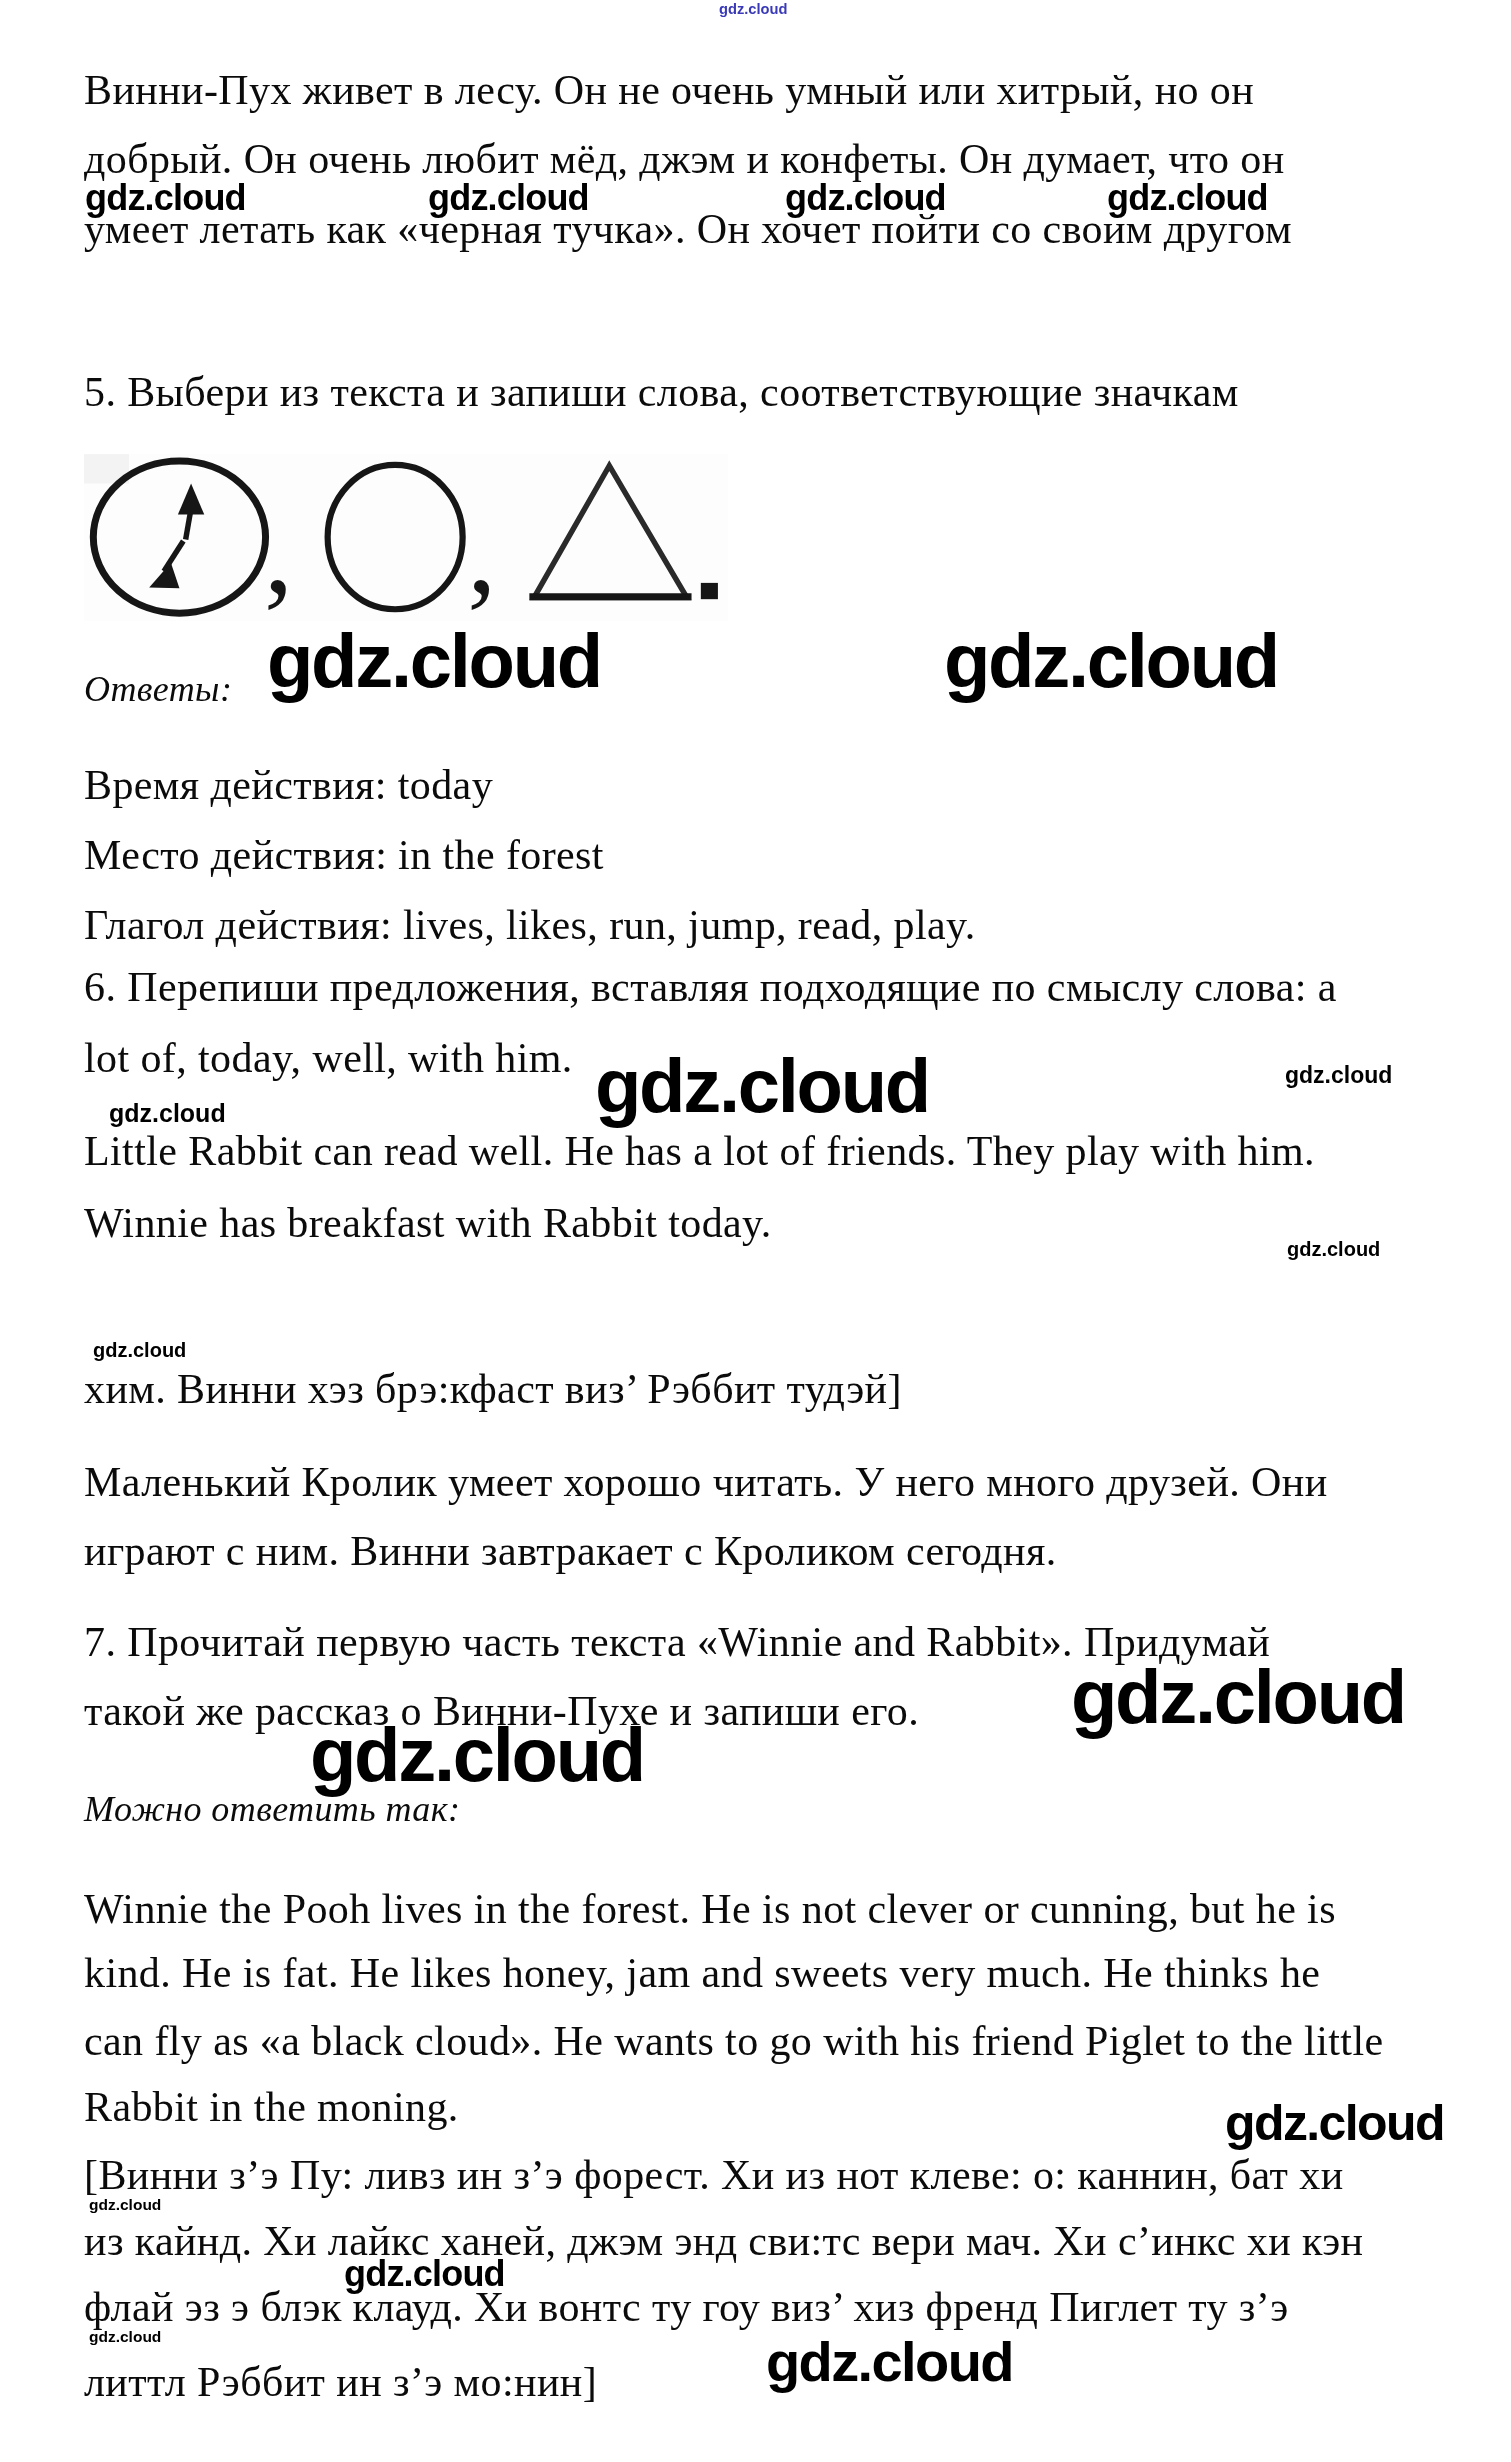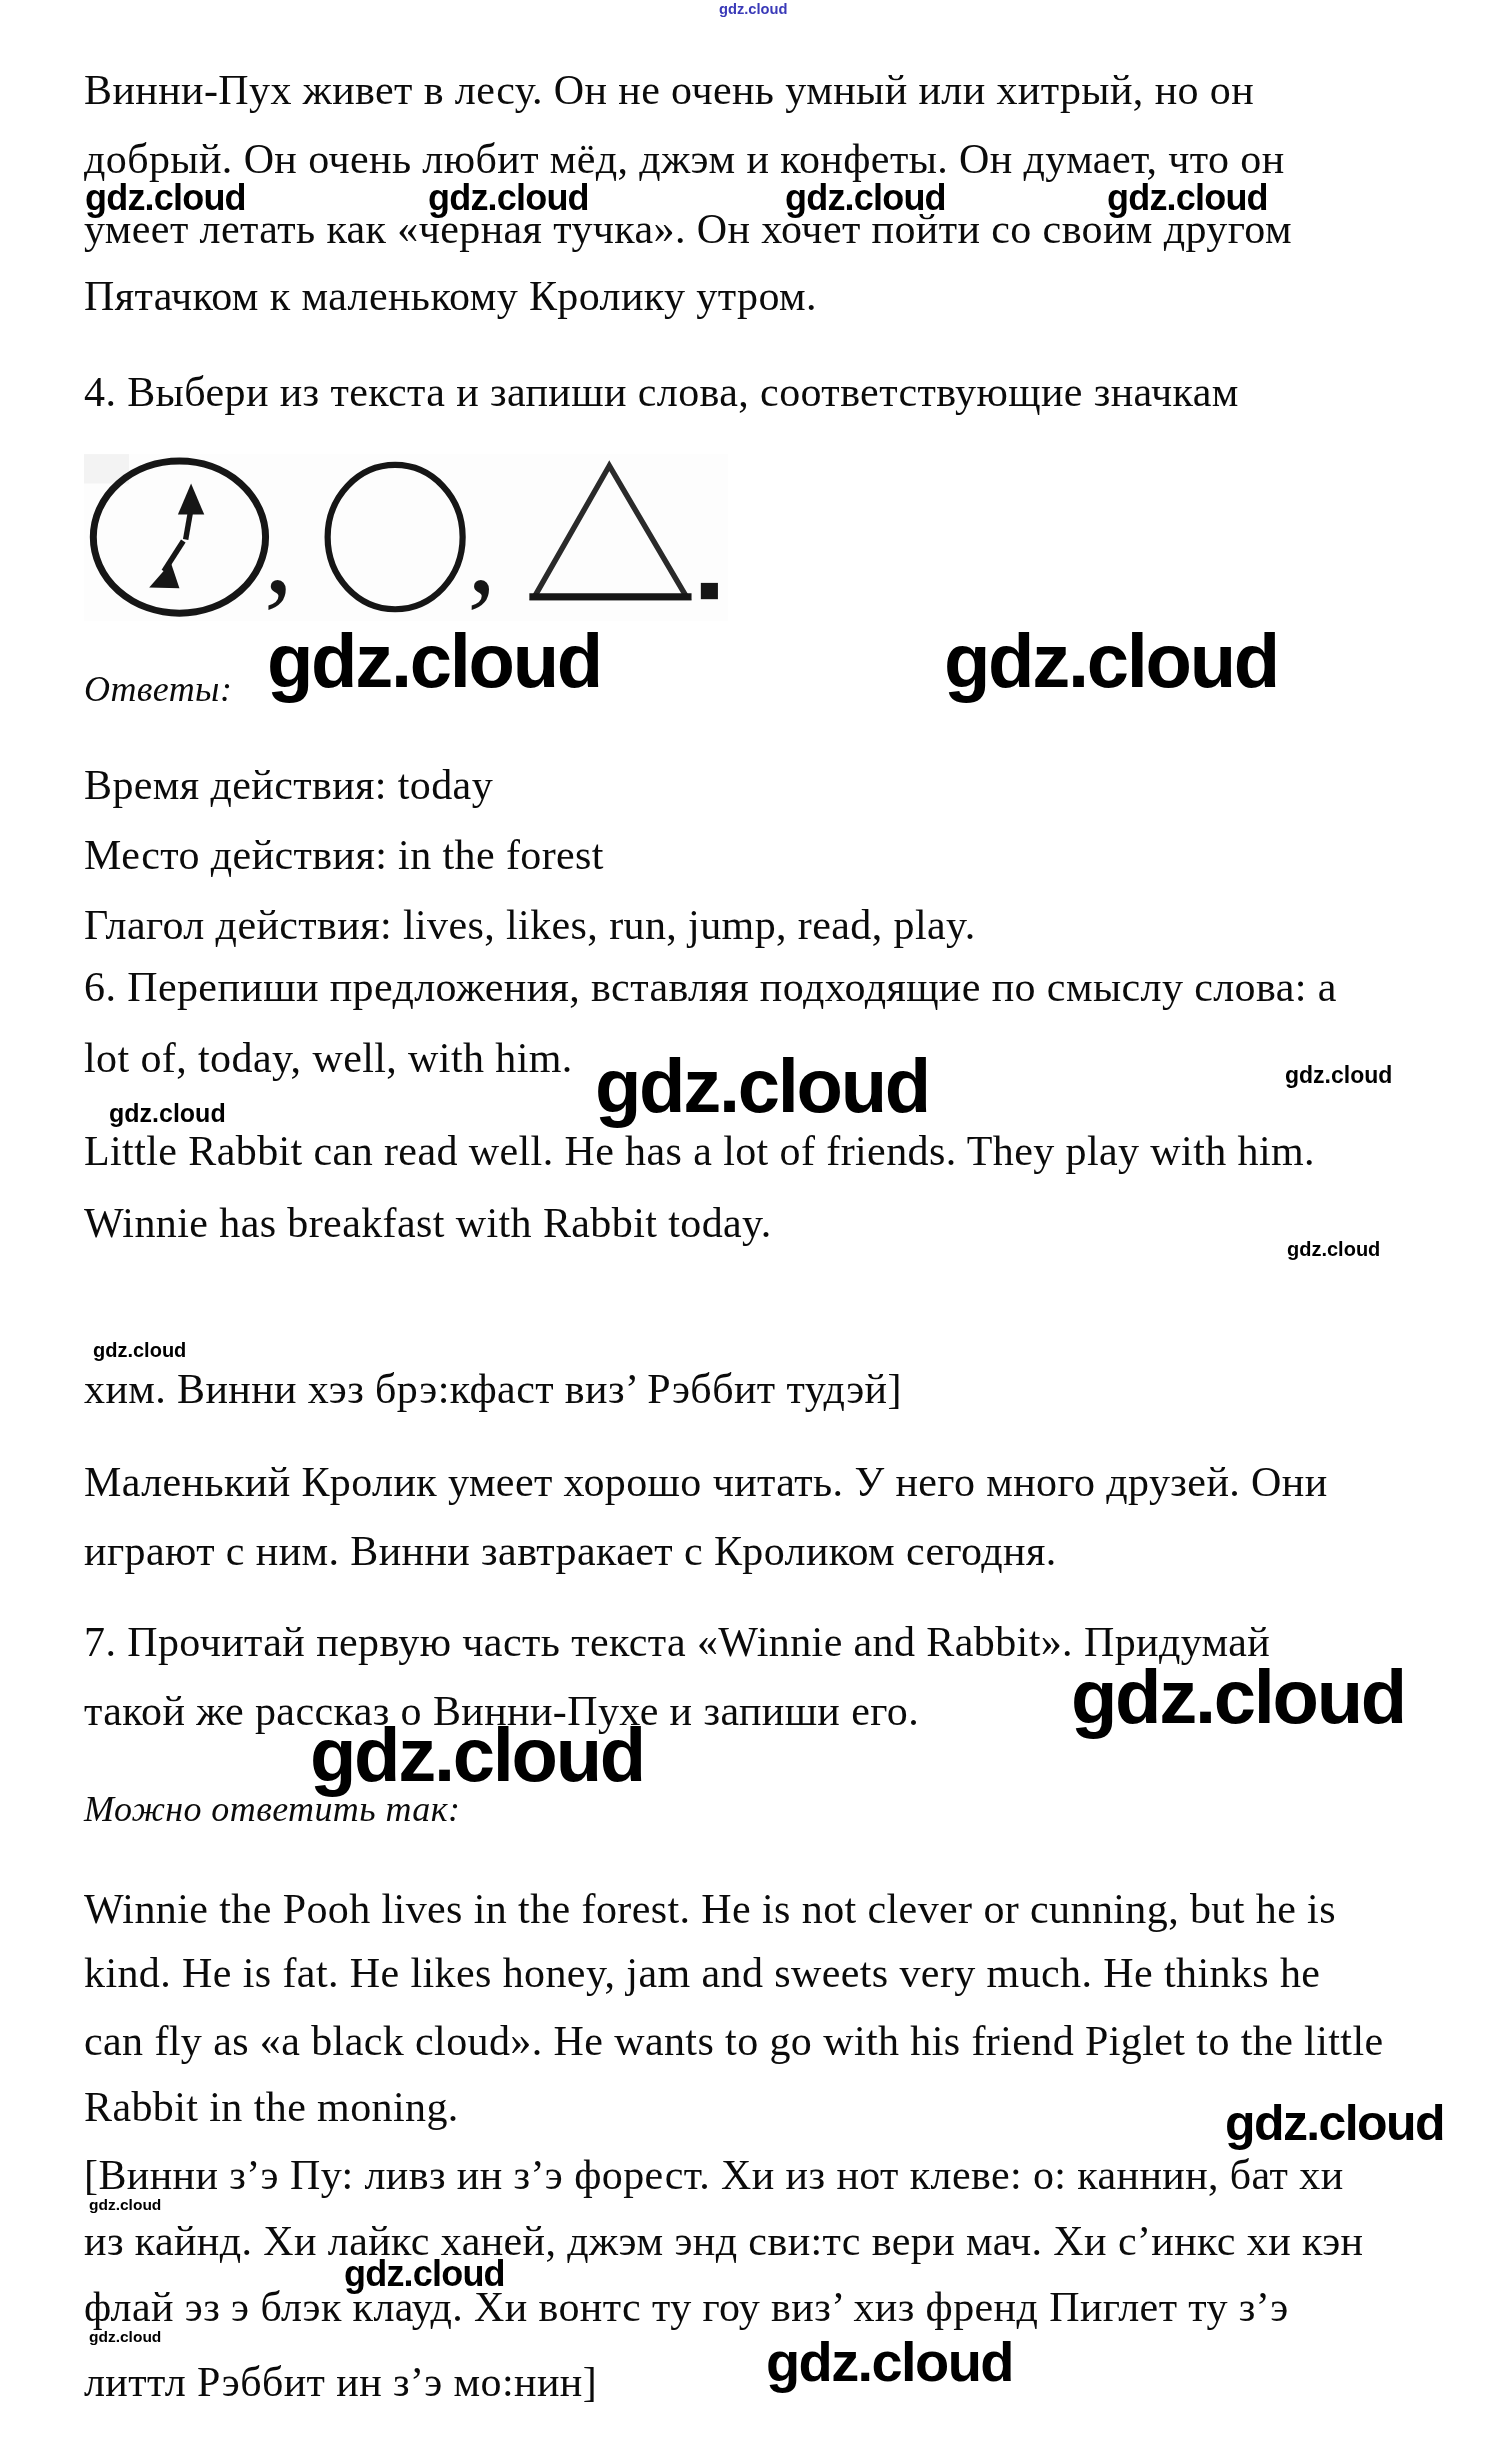--- a/index.html
+++ b/index.html
@@ -73,23 +73,22 @@
   <span class="wm wm-7c">gdz.cloud</span>
   <span class="wm wm-a7">gdz.cloud</span>
   <span class="wm wm-t71">gdz.cloud</span>
   <span class="wm wm-m7">gdz.cloud</span>
   <span class="wm wm-t72">gdz.cloud</span>
   <span class="wm wm-b7">gdz.cloud</span>
 
   <div class="ln i1">Винни-Пух живет в лесу. Он не очень умный или хитрый, но он</div>
   <div class="ln i2">добрый. Он очень любит мёд, джэм и конфеты. Он думает, что он</div>
   <div class="ln i3">умеет летать как «черная тучка». Он хочет пойти со своим другом</div>
-  <div class="ln i4">Пятачком к маленькому Кролику утром.</div>
 
-  <div class="ln h5">4. Выбери из текста и запиши слова, соответствующие значкам</div>
+  <div class="ln h5">5. Выбери из текста и запиши слова, соответствующие значкам</div>
 
   <div class="figure">
     <svg width="644" height="167" viewBox="0 0 830 215" xmlns="http://www.w3.org/2000/svg">
       <rect x="0" y="0" width="58" height="38" fill="#ededed" opacity="0.6"></rect>
 
       <g>
         <ellipse cx="123" cy="107" rx="111" ry="98" fill="none" stroke="#161616" stroke-width="9"></ellipse>
         <line x1="131" y1="110" x2="138" y2="70" stroke="#161616" stroke-width="7"></line>
         <polygon points="138,38 121,78 155,78" fill="#161616"></polygon>
         <line x1="128" y1="112" x2="103" y2="151" stroke="#161616" stroke-width="7"></line>

